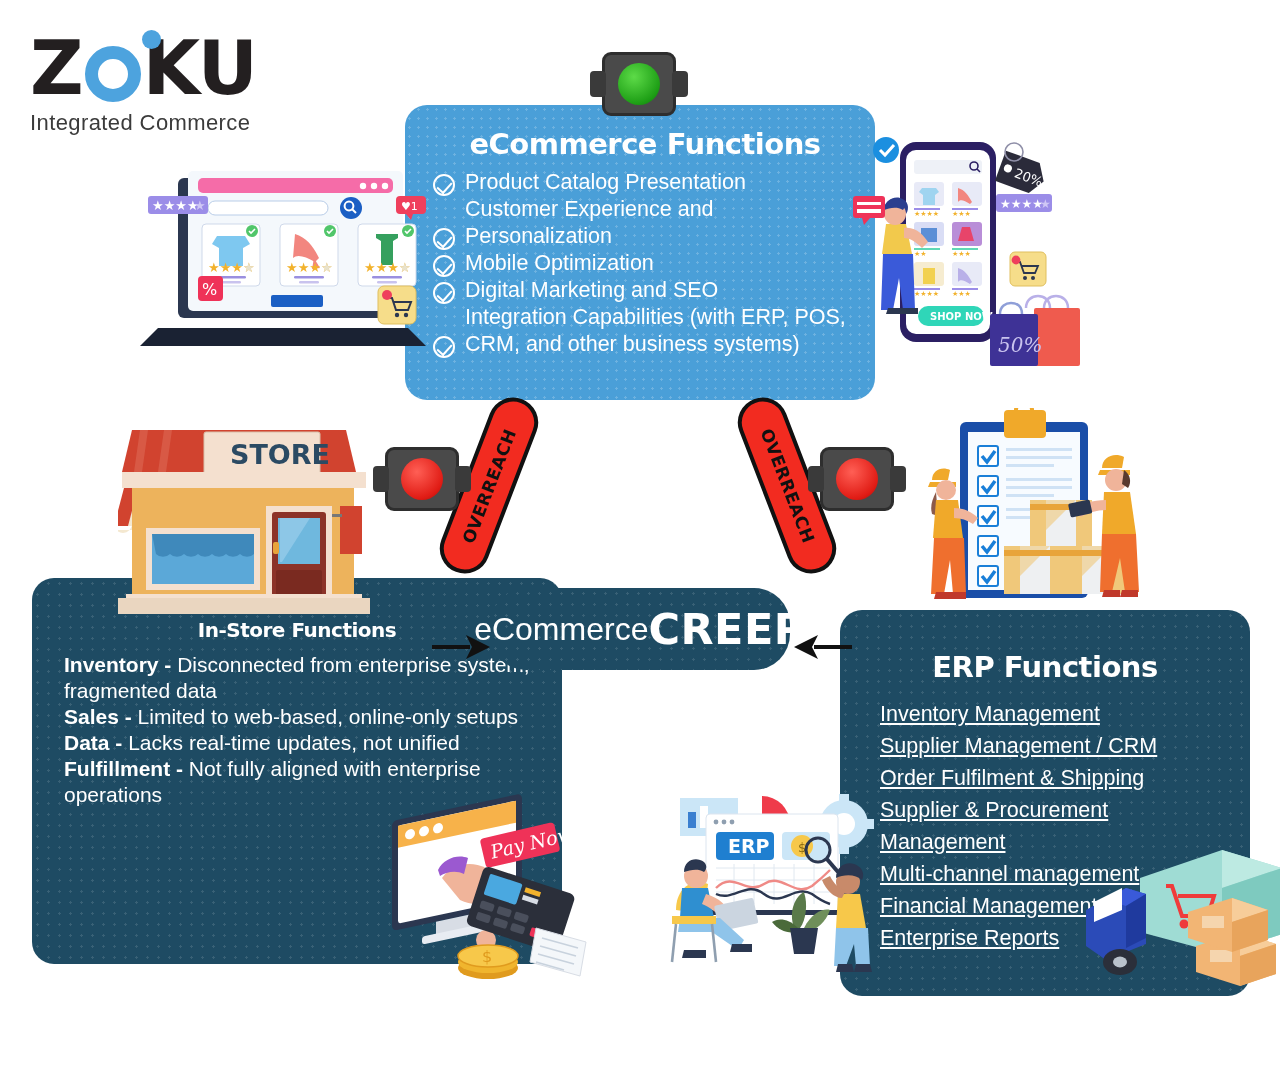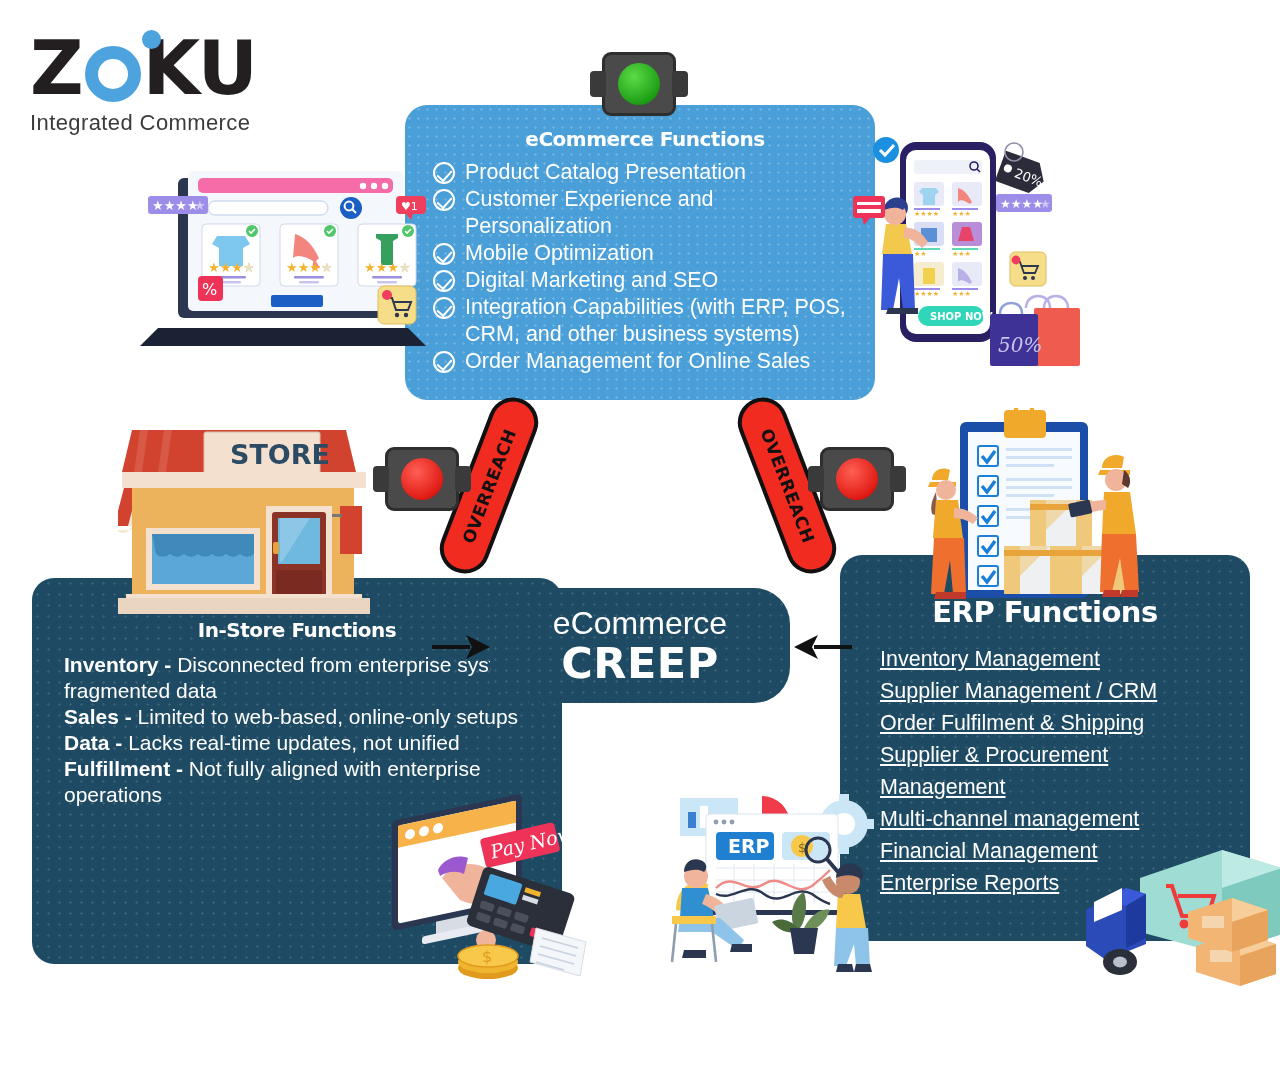--- a/index.html
+++ b/index.html
@@ -40,34 +40,34 @@
     background-image:radial-gradient(rgba(255,255,255,.20) 1px, transparent 1.2px);
     background-size:9px 9px;
   }
   .panel-navy{
     background:#1e4b63;
     background-image:radial-gradient(rgba(255,255,255,.12) 1px, transparent 1.2px);
     background-size:11px 11px;
   }
   #ecom-panel{left:405px;top:105px;width:470px;height:295px;z-index:6;}
   #instore-panel{left:32px;top:578px;width:530px;height:386px;z-index:6;}
-  #erp-panel{left:840px;top:555px;width:410px;height:386px;z-index:6;}
+  #erp-panel{left:840px;top:610px;width:410px;height:386px;z-index:6;}
 
   .panel-title{
     color:#fff;font-weight:bold;text-align:center;
     font-family:"DejaVu Sans",sans-serif;letter-spacing:-.5px;
   }
-  #ecom-panel .panel-title{font-size:20px;padding-top:22px;margin-left:10px;}
+  #ecom-panel .panel-title{font-size:29px;padding-top:22px;margin-left:10px;}
   #instore-panel .panel-title{font-size:20px;padding-top:40px;}
   #erp-panel .panel-title{font-size:29px;padding-top:40px;}
 
   
   .check-list{margin:8px 0 0 0;padding:0 14px 0 28px;list-style:none;}
   .check-list li{
-    display:flex;align-items:flex-start;gap:10px;
+    display:flex;align-items:flex-end;gap:10px;
     color:#ffffff;font-size:21.5px;line-height:27px;margin-bottom:0px;
     font-family:"Liberation Sans",sans-serif;
   }
   .chk{
     flex:0 0 auto;width:22px;height:22px;border-radius:50%;
     border:2.3px solid #fff;box-sizing:border-box;margin-top:3px;position:relative;
   }
   .chk::after{
     content:"";position:absolute;left:5px;top:2.5px;width:7px;height:12px;
     border-right:2.4px solid #fff;border-bottom:2.4px solid #fff;
@@ -86,25 +86,25 @@
   
   .erp-list{margin:14px 0 0 0;padding:0 18px 0 40px;list-style:none;}
   .erp-list li{
     color:#ffffff;font-size:21.5px;line-height:32px;
     font-family:"Liberation Sans",sans-serif;
     text-decoration:underline;
   }
 
   
   #creep{
-    left:490px;top:588px;width:300px;height:115px;border-radius:36px;
+    left:490px;top:588px;width:300px;height:82px;border-radius:36px;
     background:#1e4b63;
     background-image:radial-gradient(rgba(255,255,255,.12) 1px, transparent 1.2px);
     background-size:11px 11px;
-    z-index:12;display:flex;flex-direction:column;align-items:center;justify-content:center;
+    z-index:12;display:flex;flex-direction:row;align-items:center;justify-content:center;
   }
   #creep .c1{color:#fff;font-size:32px;line-height:34px;font-family:"Liberation Sans",sans-serif;}
   #creep .c2{color:#fff;font-size:43px;line-height:46px;font-weight:bold;letter-spacing:.5px;
     font-family:"DejaVu Sans",sans-serif;}
 
   
   .arrow{z-index:13;}
   #arrow-left{left:430px;top:630px;}
   #arrow-right{left:790px;top:630px;}
 
@@ -242,24 +242,20 @@
           <span class="chk"></span>
           <span class="chk-txt">Mobile Optimization</span>
         </li>
       <li>
           <span class="chk"></span>
           <span class="chk-txt">Digital Marketing and SEO</span>
         </li>
       <li>
           <span class="chk"></span>
           <span class="chk-txt">Integration Capabilities (with ERP, POS, CRM, and other business systems)</span>
-        </li>
-      <li>
-          <span class="chk"></span>
-          <span class="chk-txt">Order Management for Online Sales</span>
         </li>
     </ul>
   </div>
 
   <svg class="abs" id="ill-phone" width="252" height="262" viewBox="0 0 252 262">
     <rect x="62" y="14" width="96" height="200" rx="16" fill="#2b1f63"></rect>
     <rect x="68" y="22" width="84" height="184" rx="10" fill="#ffffff"></rect>
     <rect x="76" y="32" width="68" height="14" rx="3" fill="#eef1f7"></rect>
     <circle cx="136" cy="38" r="4" fill="none" stroke="#2b1f63" stroke-width="1.6"></circle>
     <line x1="139" y1="41" x2="142" y2="44" stroke="#2b1f63" stroke-width="1.6"></line>

